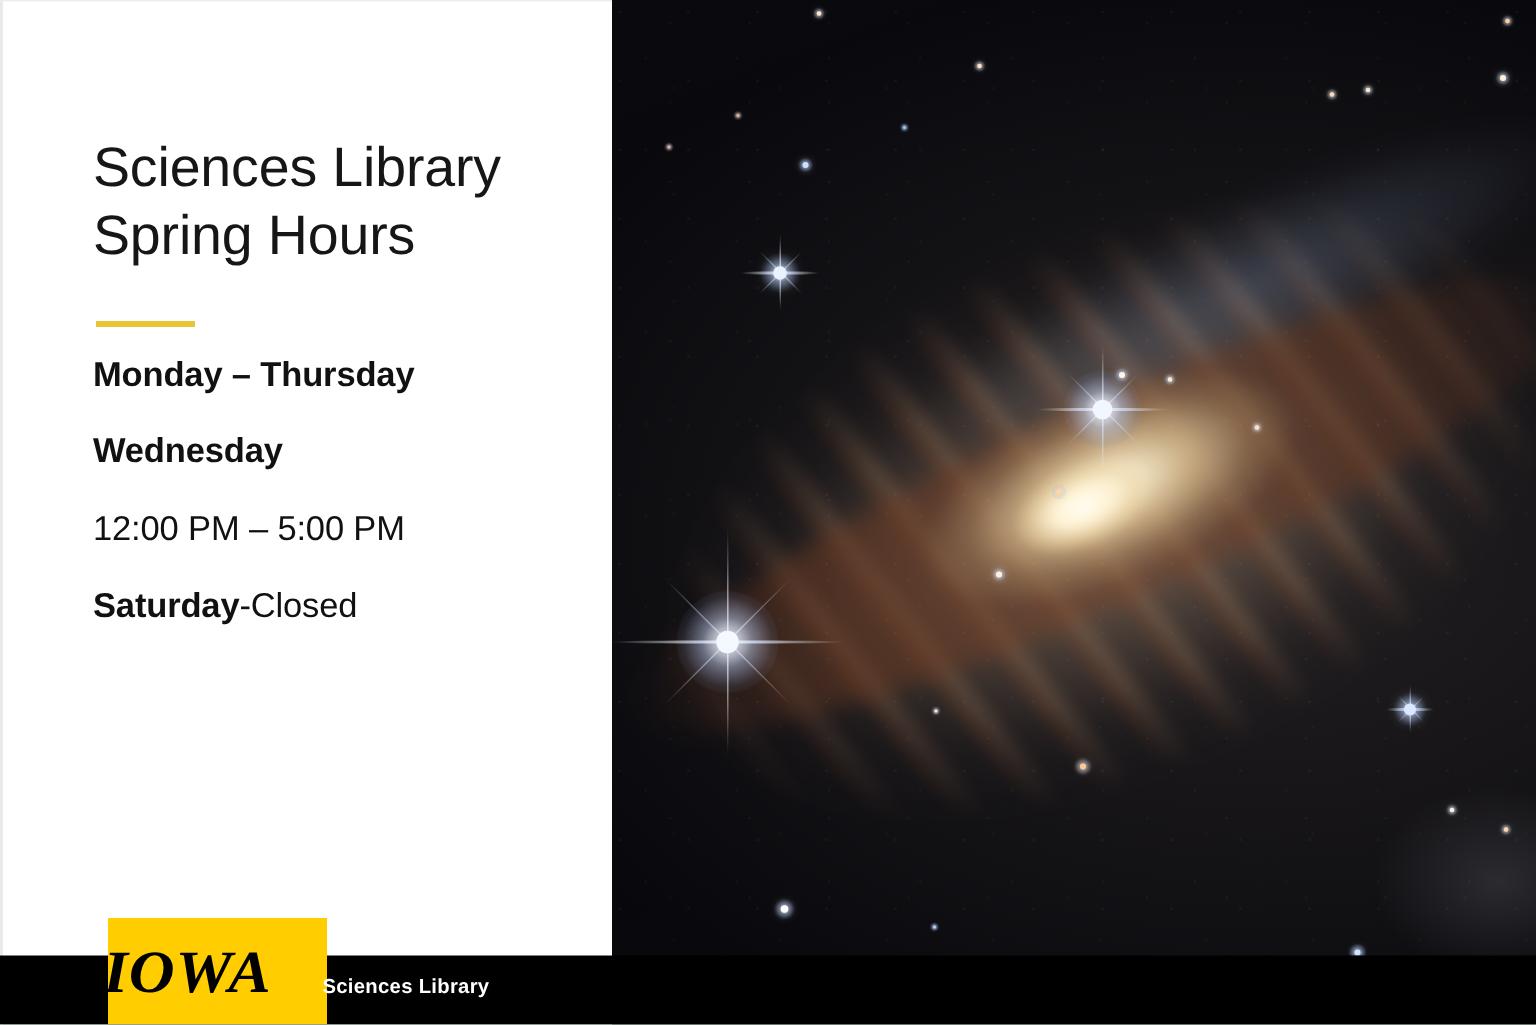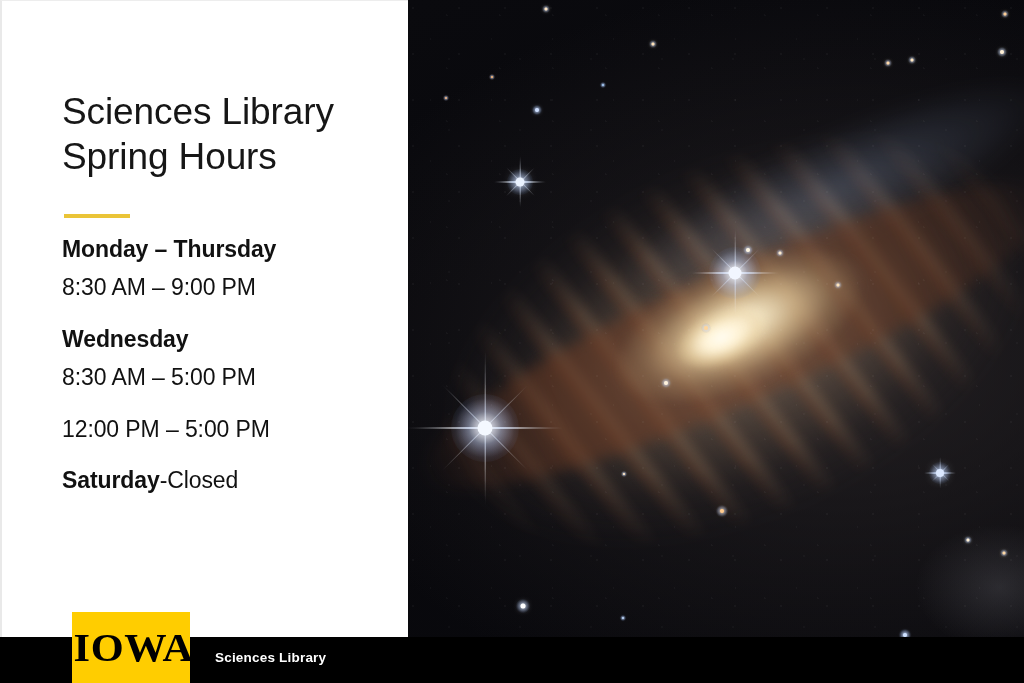--- a/index.html
+++ b/index.html
@@ -187,25 +187,26 @@
   
   .footer-bar {
     position: absolute;
     left: 0; top: 637px;
     width: 1024px; height: 46px;
     background: #000000;
   }
   .logo-block {
     position: absolute;
     left: 72px; top: 612px;
-    width: 118px; height: 71px;
+    width: 146px; height: 71px;
     background: #ffcd00;
     display: flex;
     align-items: center;
-    justify-content: flex-end;
+    justify-content: flex-start;
+    font-style: italic;
   }
   .logo-word {
     font-family: "Liberation Serif", serif;
     font-weight: 700;
     font-size: 40px;
     letter-spacing: 0.5px;
     color: #000000;
     line-height: 1;
     transform: scaleX(1.06);
   }
@@ -366,26 +367,24 @@
       <div>Sciences Library</div>
       <div>Spring Hours</div>
     </div>
 
     <div class="rule"></div>
 
     <div class="hours">
 
       <div class="block">
         <div class="day">Monday – Thursday</div>
-        <div class="time">8:30 AM – 9:00 PM</div>
       </div>
 
       <div class="block">
         <div class="day">Wednesday</div>
-        <div class="time">8:30 AM – 5:00 PM</div>
       </div>
 
       <div class="block">
         <div class="time">12:00 PM – 5:00 PM</div>
       </div>
 
       <div class="block">
         <div class="day"><span>Saturday</span><span class="closed">-Closed</span></div>
       </div>
 

